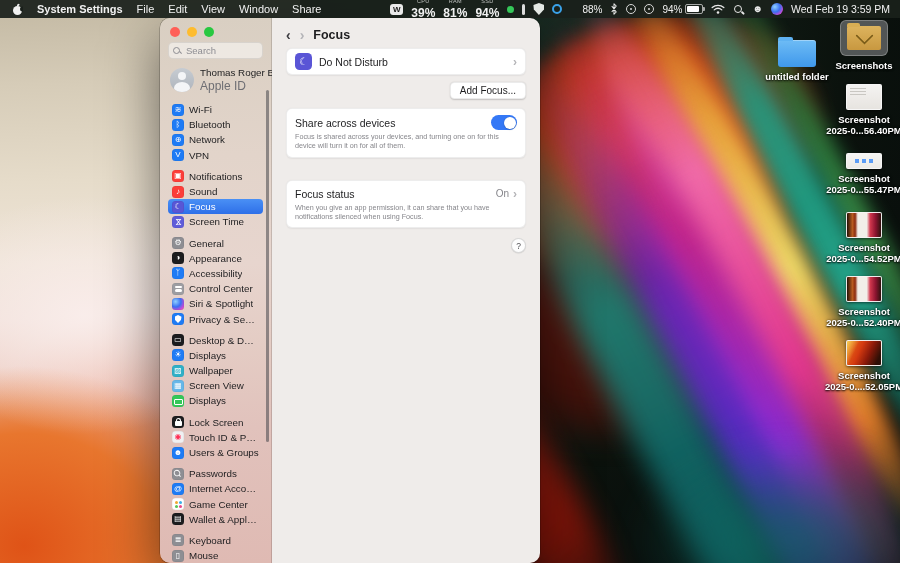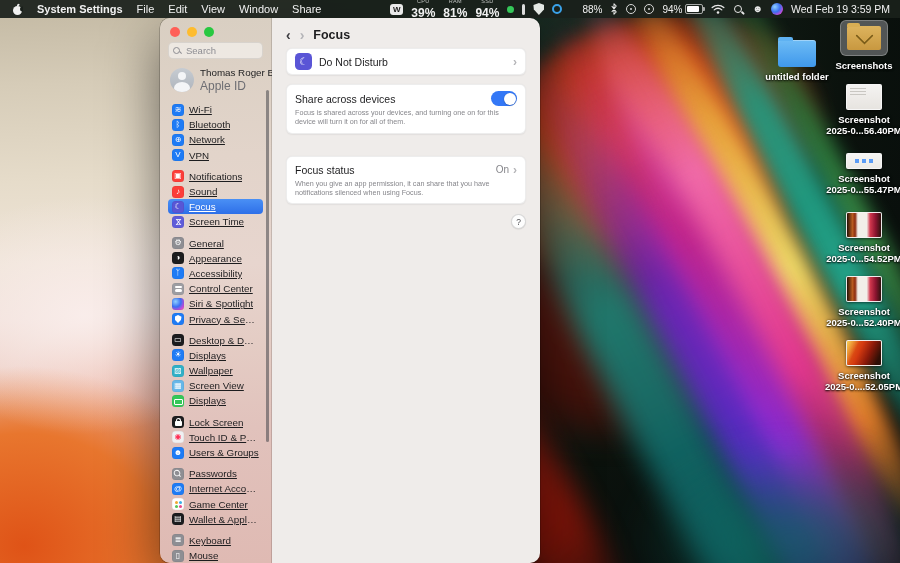--- a/index.html
+++ b/index.html
@@ -97,21 +97,21 @@
   .row{height:15.2px;display:flex;align-items:center;gap:5px;padding:0 4px;border-radius:4px;
     font-size:9.8px;color:#1d1d1f;}
   .row.sel{background:linear-gradient(#4a90f5,#2e6fe8);color:#fff;}
   .group-gap{height:6px;}
   .icn{width:12px;height:12px;border-radius:3.5px;display:flex;align-items:center;justify-content:center;
     color:#fff;font-size:8px;line-height:1;flex:0 0 auto;position:relative;
     box-shadow:inset 0 0 0 .5px rgba(0,0,0,.08);}
   .icn .g{display:block;}
   .g.rot90{transform:rotate(90deg);}
   .g.rot45{transform:rotate(-45deg);font-size:9px;}
-  .lbl{white-space:nowrap;overflow:hidden;text-overflow:ellipsis;text-decoration:underline;}
+  .lbl{white-space:nowrap;overflow:hidden;text-overflow:ellipsis;}
   .i-cc::before{content:"";position:absolute;left:2.5px;top:3px;width:7px;height:2.5px;border-radius:2px;background:#fff;}
   .i-cc::after{content:"";position:absolute;left:2.5px;bottom:3px;width:7px;height:2.5px;border-radius:2px;background:#fff;}
   .i-siri{background:radial-gradient(circle at 30% 30%, #8ed0ff, #3a6ff2 45%, #c44bd9 75%, #ef5f9b) !important;}
   .i-shield::before{content:"";width:7px;height:8px;background:#fff;
     clip-path:polygon(50% 0,100% 20%,92% 62%,50% 100%,8% 62%,0 20%);}
   .i-lock::before{content:"";position:absolute;left:3.5px;top:2px;width:5px;height:4px;
     border:1.1px solid #fff;border-bottom:0;border-radius:3px 3px 0 0;box-sizing:border-box;}
   .i-lock::after{content:"";position:absolute;left:2.5px;top:5px;width:7px;height:5px;background:#fff;border-radius:1px;}
   .i-gc::before{content:"";position:absolute;left:2.5px;top:2.5px;width:3px;height:3px;border-radius:50%;
     background:#f0a832;box-shadow:4px 0 0 #3bb0e8, 0 4px 0 #58c458, 4px 4px 0 #e84a8a;}
@@ -512,20 +512,23 @@
       <span class="chev fwd">›</span>
       <span class="ctitle">Focus</span>
     </div>
 
     <div class="card dnd-card">
       <span class="moon-ic">☾</span>
       <span class="dnd-lbl">Do Not Disturb</span>
       <span class="rchev">›</span>
     </div>
 
+    <div class="addrow">
+      <button class="btn">Add Focus...</button>
+    </div>
 
     <div class="card share-card">
       <div class="trow">
         <span class="ttl">Share across devices</span>
         <span class="toggle">
             <span class="knob"></span>
           </span>
       </div>
       <div class="desc">Focus is shared across your devices, and turning one on for this device will turn it on for all of them.</div>
     </div>

